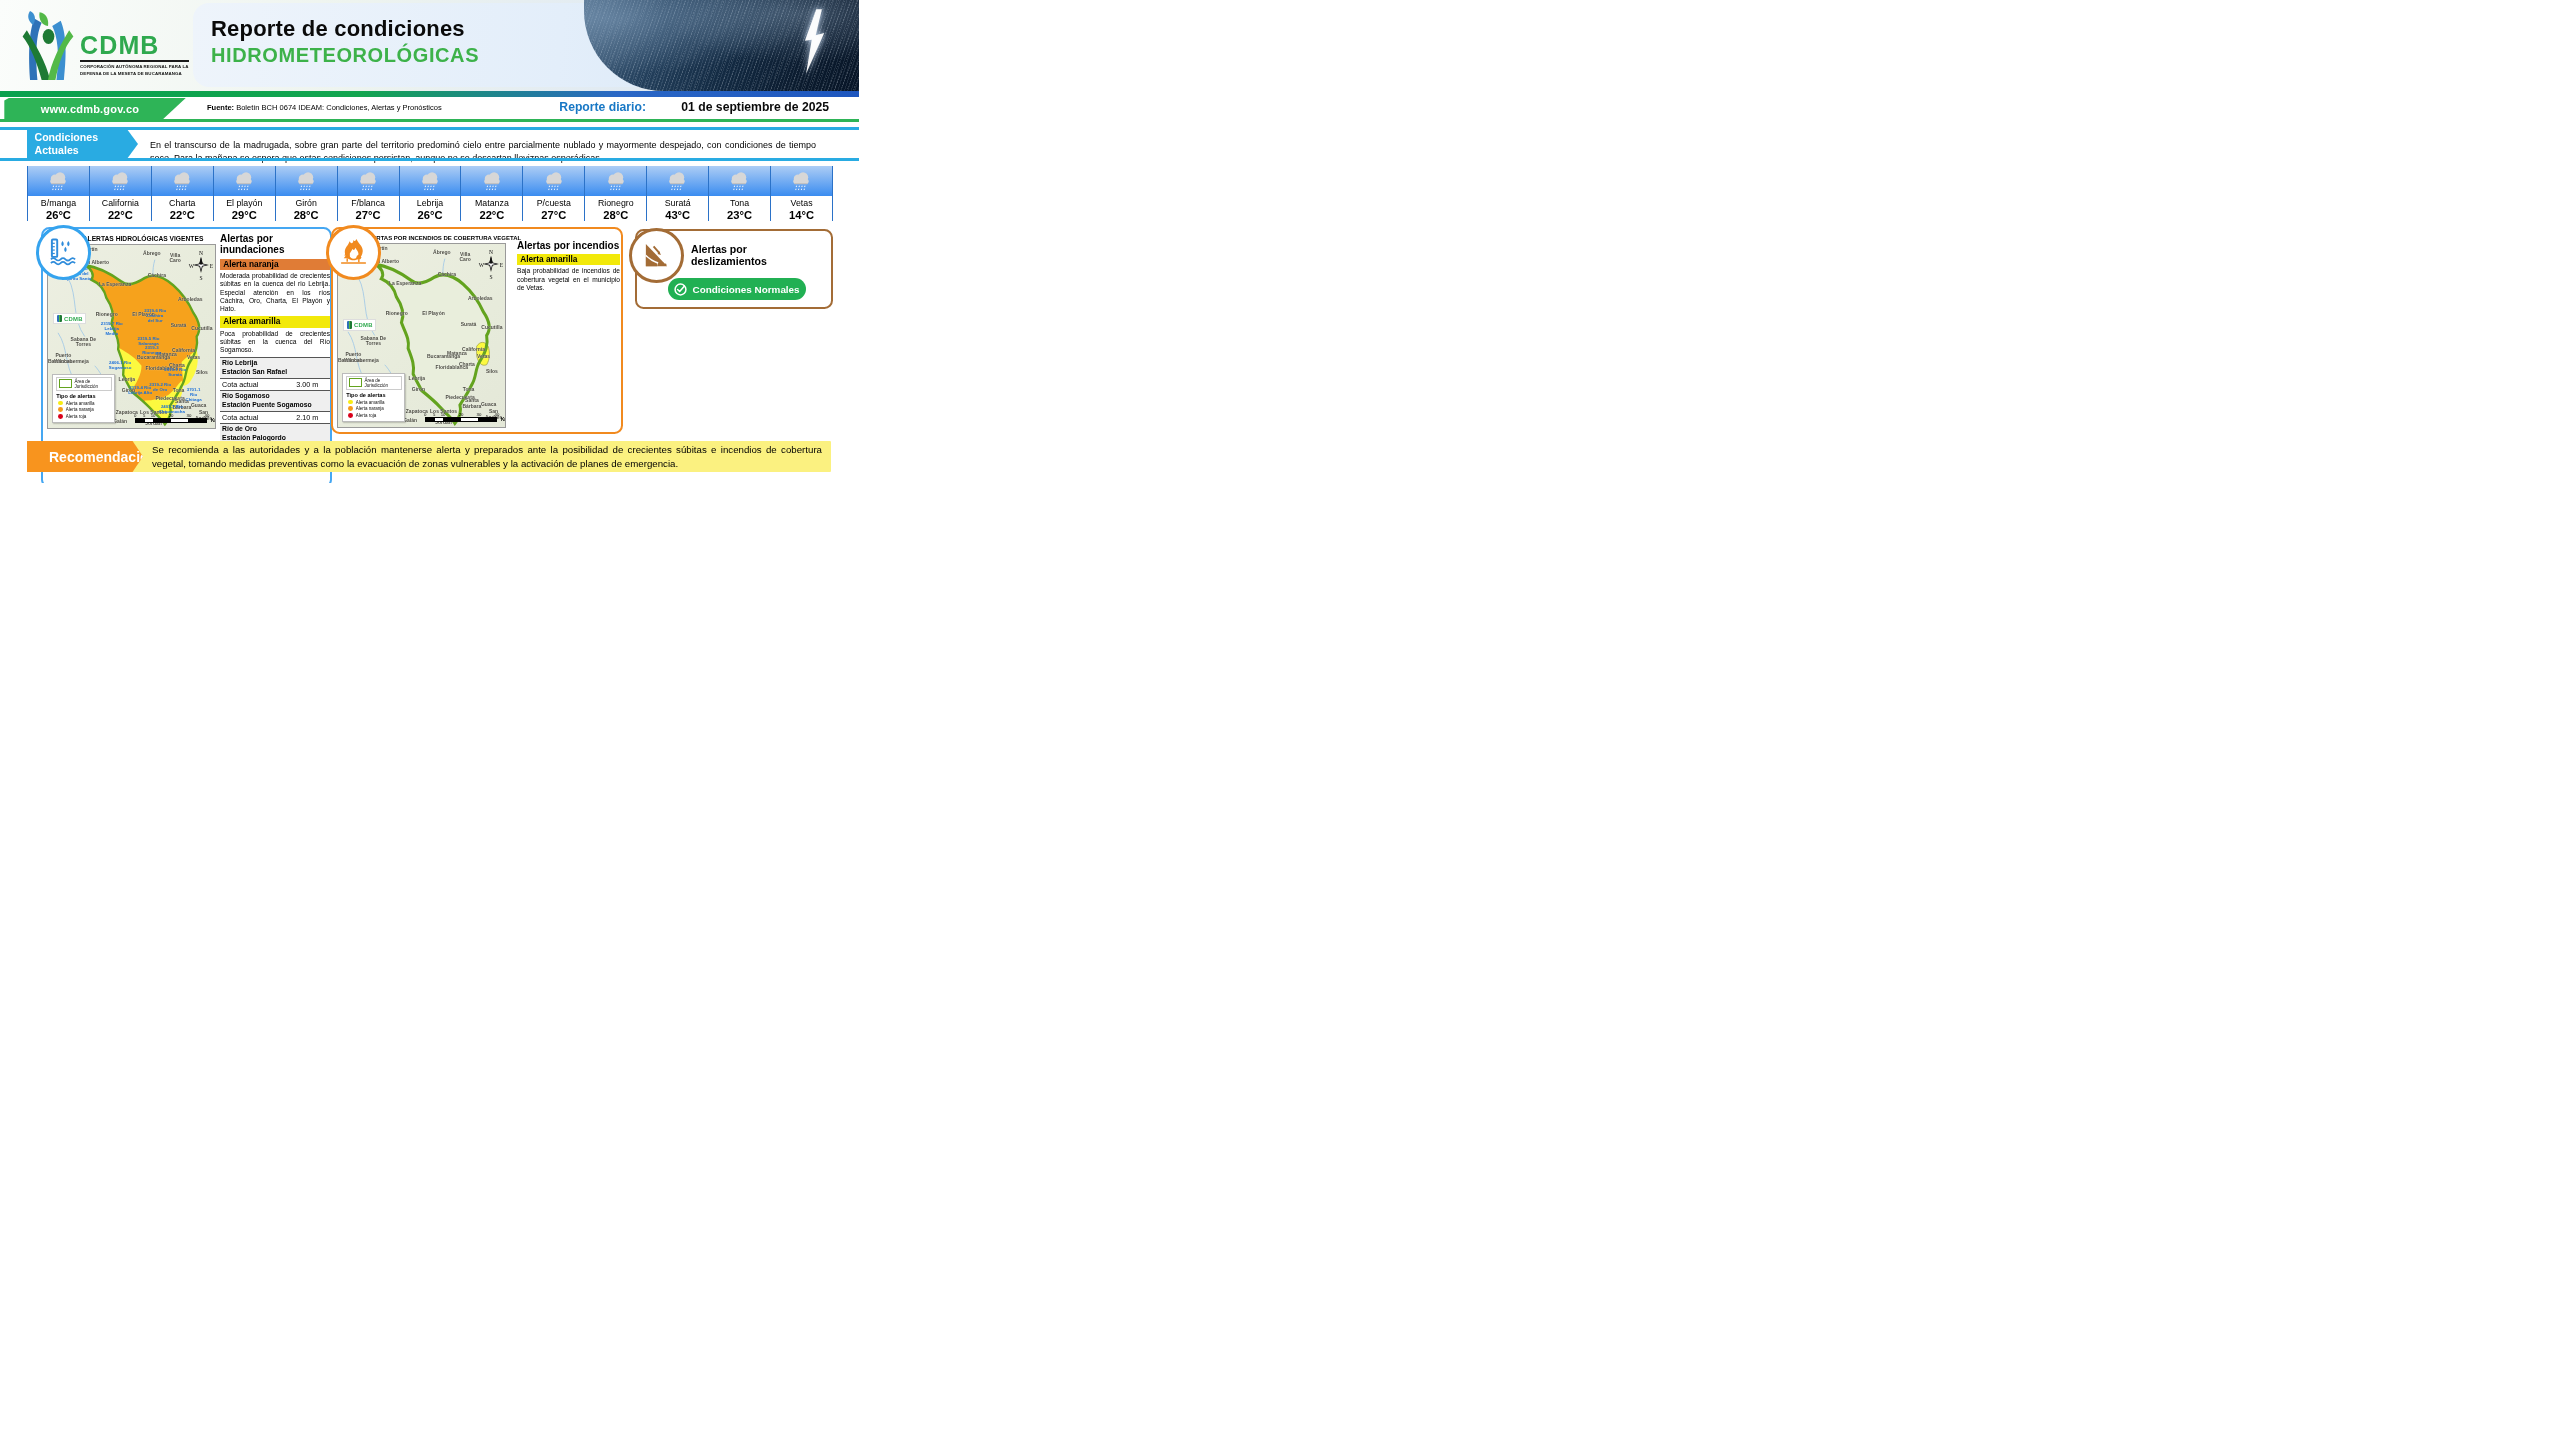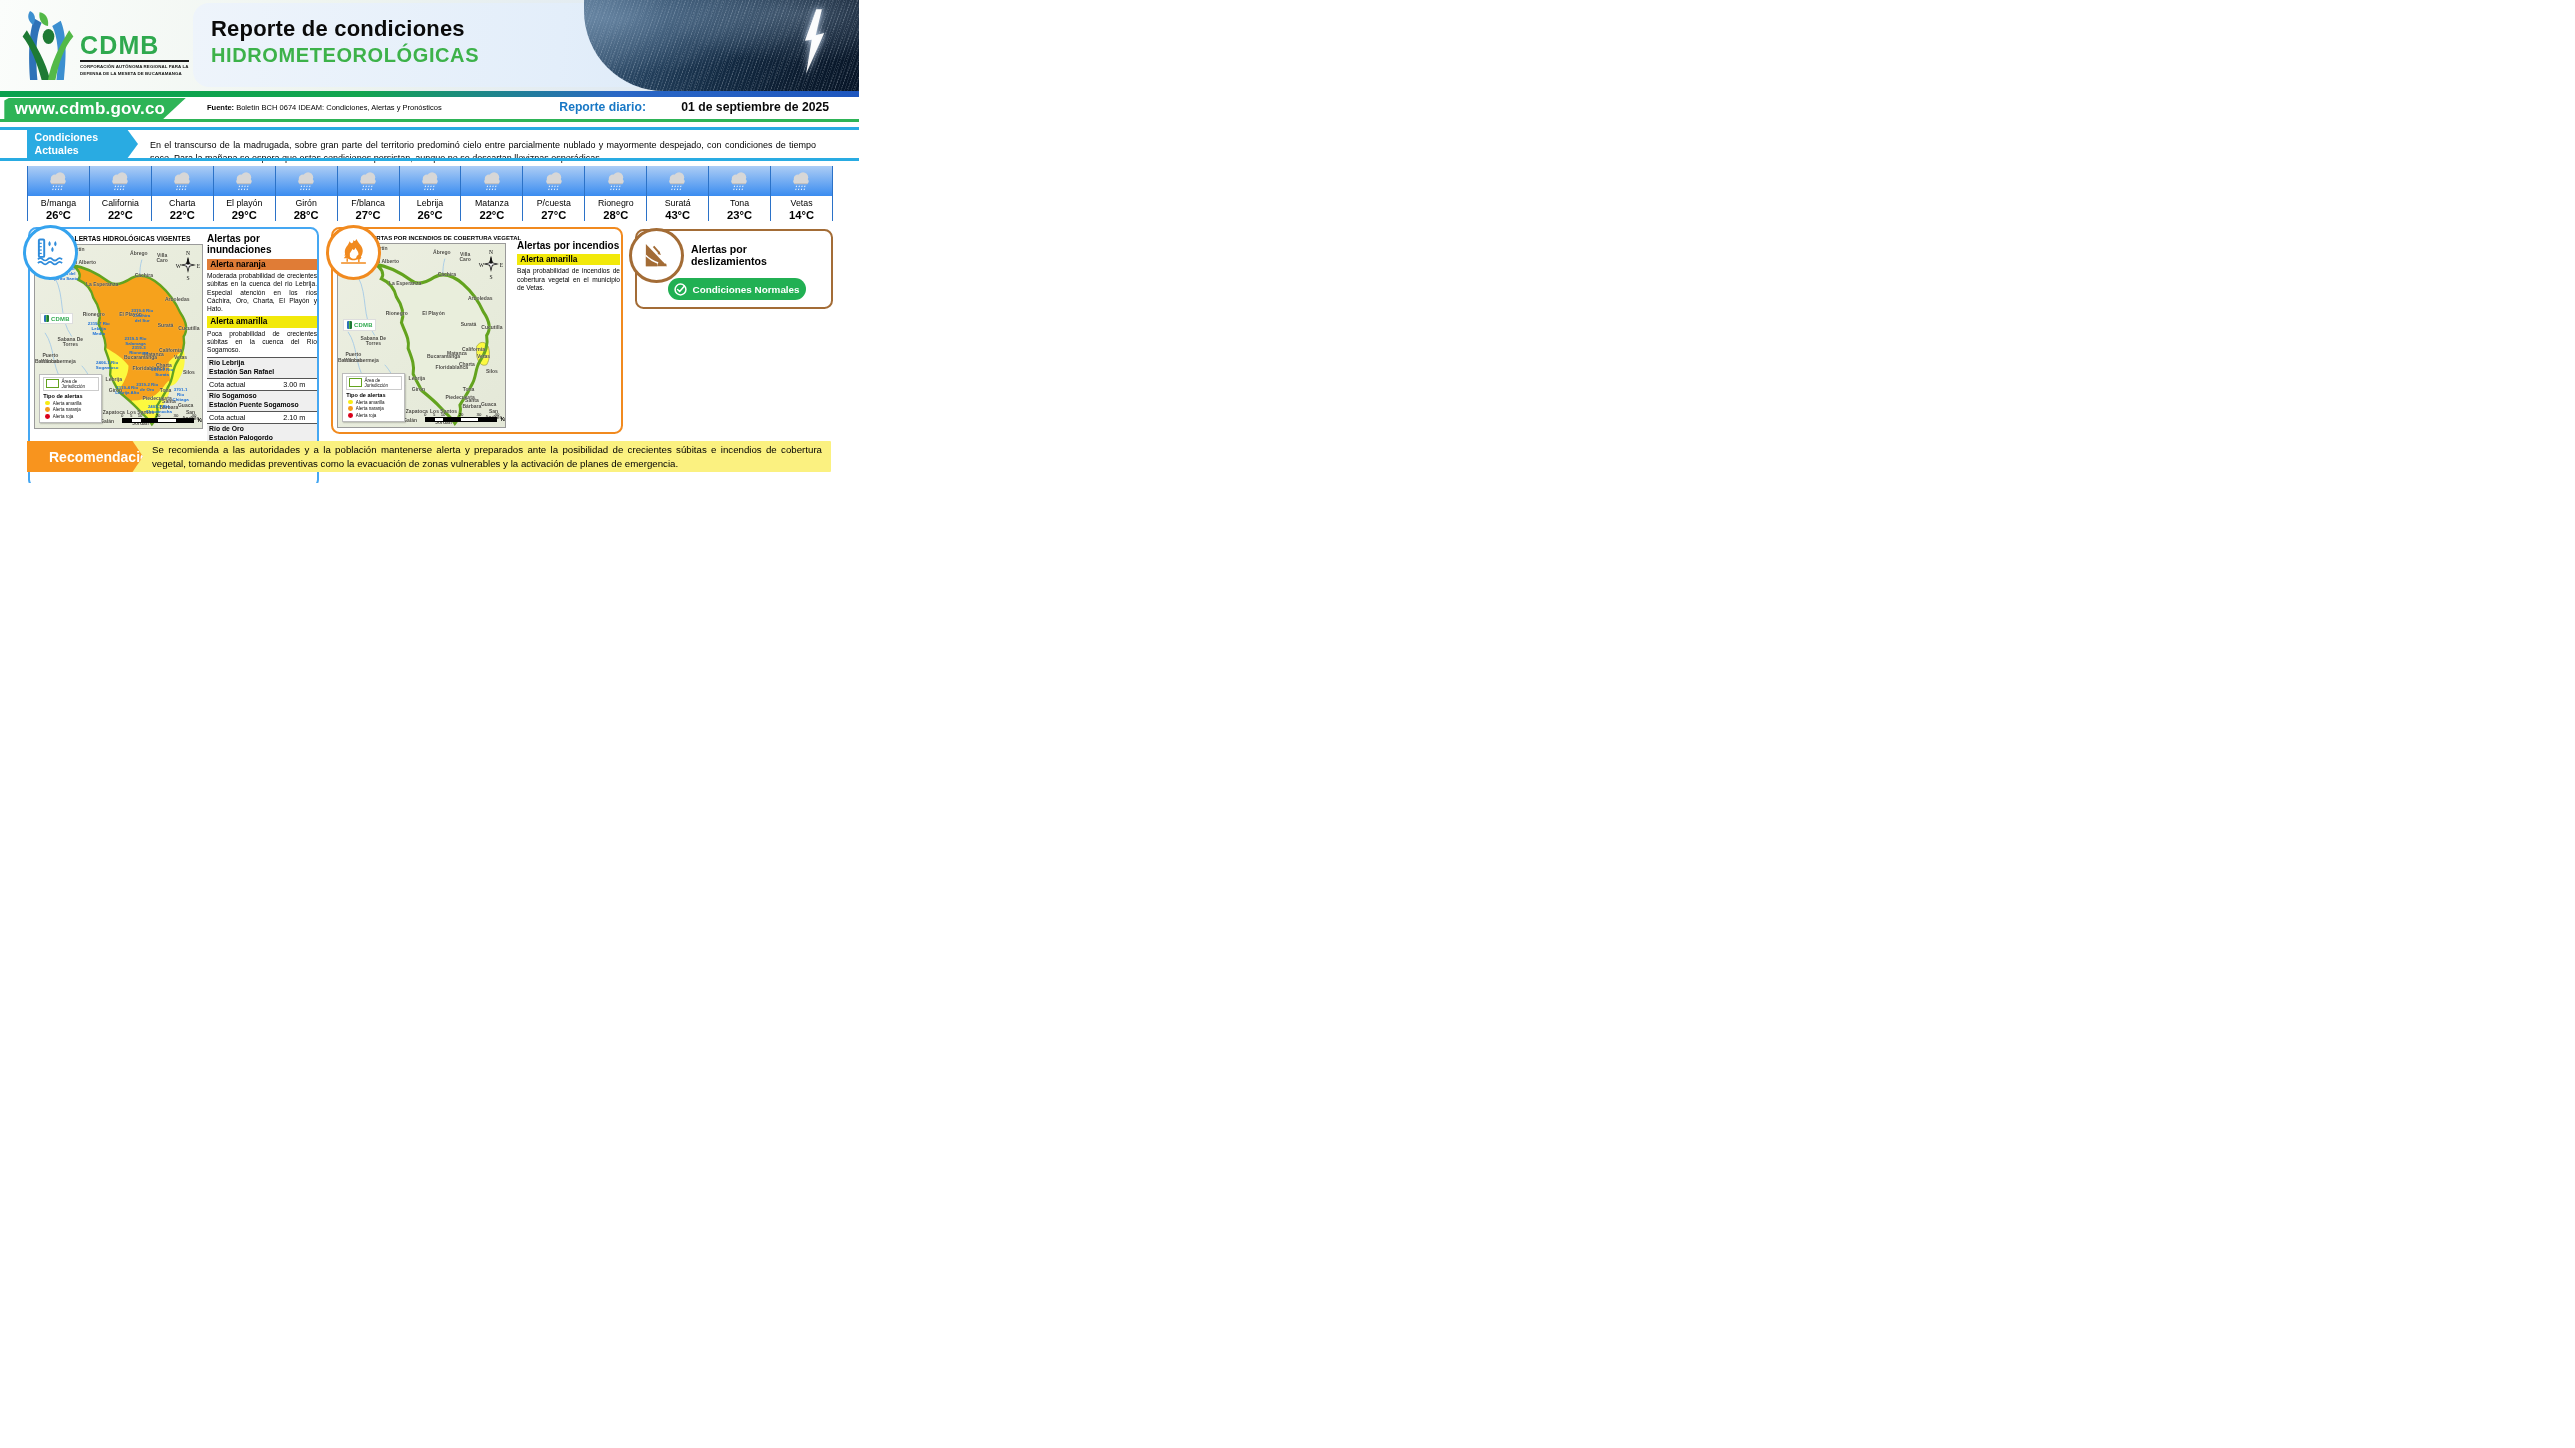--- a/index.html
+++ b/index.html
@@ -29,21 +29,21 @@
       linear-gradient(115deg,#4d6a86 0%,#24405c 30%,#132a42 55%,#0b1b2e 80%,#081527 100%);}
   .bolt{position:absolute;right:28px;top:7.5px;width:34px;height:68px;filter:drop-shadow(0 0 3.7px #d7e9ff);}
 
   
   .grad-bar{position:absolute;left:0;top:91px;width:859px;height:6.4px;
     background:linear-gradient(90deg,#0AA14E 0%,#12A54F 42%,#2A67C6 72%,#1E56BE 100%);}
   .infobar{position:absolute;left:0;top:97px;width:859px;height:22.4px;background:#fff;}
   .www-shape{position:absolute;left:4.3px;top:0.5px;width:182px;height:22px;background:#2EB457;
     clip-path:polygon(0 14%,3% 0,100% 0,87% 100%,0 100%);
     display:flex;align-items:center;justify-content:center;}
-  .www-shape span{color:#fff;font-size:17px;font-weight:700;letter-spacing:0.2px;padding-right:10.6px;}
+  .www-shape span{color:#fff;font-size:11px;font-weight:700;letter-spacing:0.2px;padding-right:10.6px;}
   .source{position:absolute;left:207px;top:6.4px;font-size:7.5px;color:#000;}
   .source b{font-weight:800;}
   .report-date{position:absolute;right:30px;top:3.2px;font-size:12.2px;font-weight:800;white-space:nowrap;}
   .rd-label{color:#1878C5;margin-right:5.3px;}
   .rd-date{color:#0a0a0a;margin-left:30px;}
   .green-line{position:absolute;left:0;top:119px;width:859px;height:3.2px;background:#2EB457;}
 
   
   .conditions{position:absolute;left:0;top:127px;width:859px;height:34px;}
   .cyan-line{position:absolute;left:0;width:859px;height:3.2px;background:#29ABE2;}
@@ -59,21 +59,21 @@
   .weather-row{position:absolute;left:27px;top:166px;width:806px;height:55px;display:flex;}
   .wx-cell{flex:1 1 0;border-left:1.1px solid #2B72C8;background:#fff;min-width:0;}
   .wx-cell:last-child{border-right:1.1px solid #2B72C8;}
   .wx-sky{height:30px;background:linear-gradient(#ADCDF5,#3A8CF0);display:flex;align-items:center;justify-content:center;}
   .wx-sky svg{width:22.4px;height:21px;}
   .wx-name{text-align:center;font-size:8.8px;color:#000;margin-top:2.1px;white-space:nowrap;}
   .wx-temp{text-align:center;font-size:11.2px;font-weight:800;color:#000;margin-top:0.5px;}
 
   
   .card{position:absolute;background:#fff;border-radius:8.5px;box-sizing:border-box;}
-  .card-flood{left:28px;top:227px;width:291px;height:261px;border:2.1px solid #45A7F2;}
+  .card-flood{left:41px;top:227px;width:291px;height:261px;border:2.1px solid #45A7F2;}
   .card-fire{left:331px;top:227px;width:292px;height:207px;border:2.1px solid #F18A1F;}
   .card-slide{left:635px;top:229px;width:198px;height:80px;border:2.7px solid #A36C36;}
   .badge-circle{position:absolute;width:49px;height:49px;border-radius:50%;background:#fff;z-index:5;
     display:flex;align-items:center;justify-content:center;}
   .badge-circle svg{width:31px;height:31px;}
   .bc-blue{left:-7.5px;top:-4.3px;border:3.2px solid #35A3EE;}
   .bc-orange{left:-7.5px;top:-4.3px;border:3.2px solid #F18A1F;}
   .bc-brown{left:-8.5px;top:-3.2px;border:3.7px solid #A36C36;}
 
   .map-col{position:absolute;left:4.3px;top:6.4px;width:167px;}

